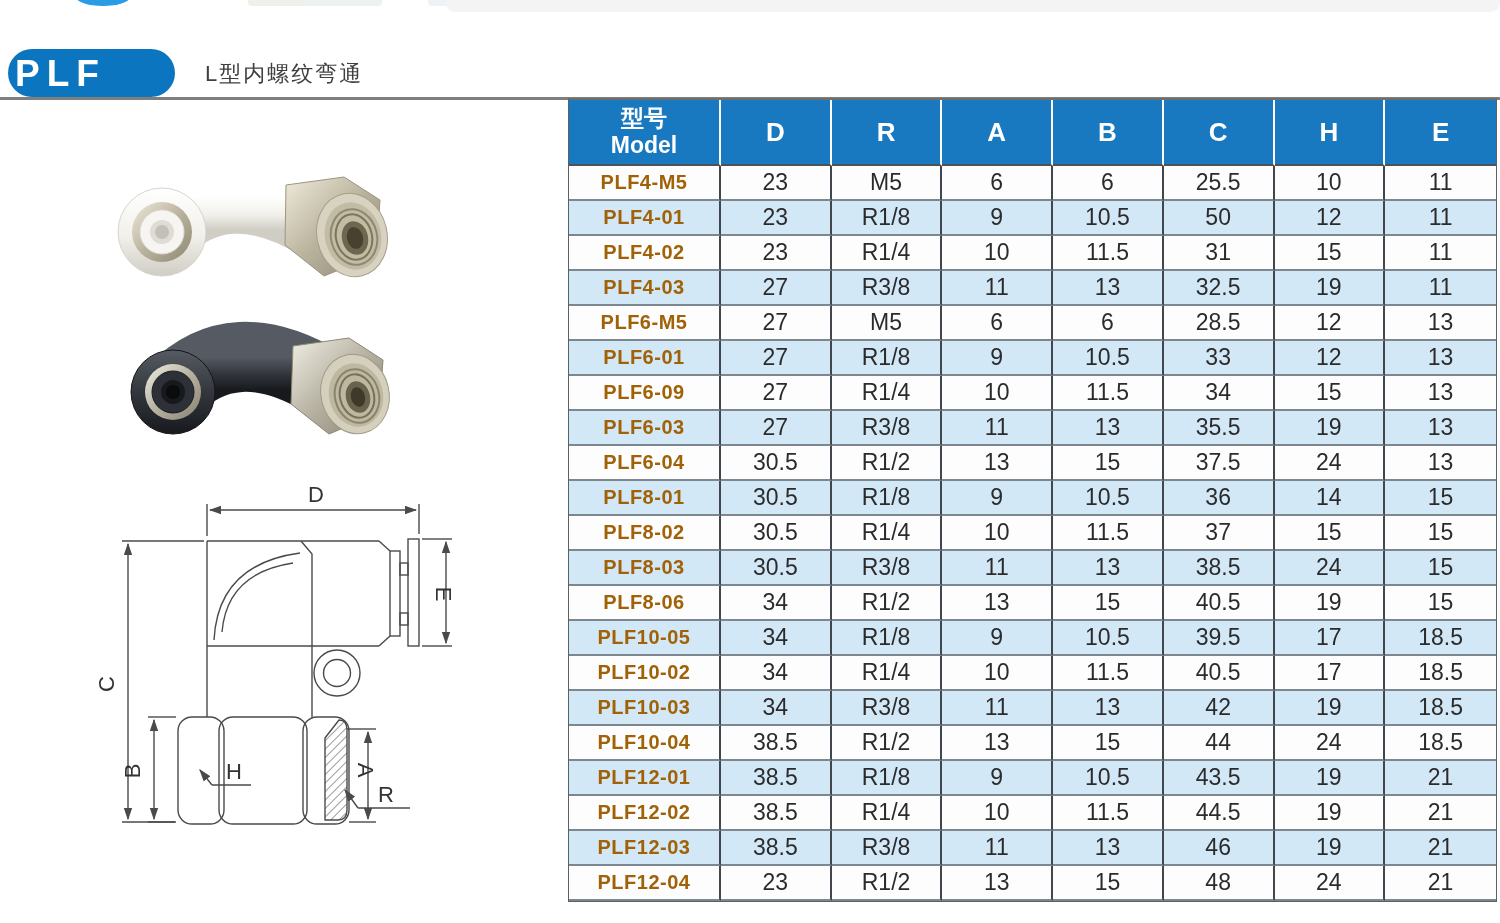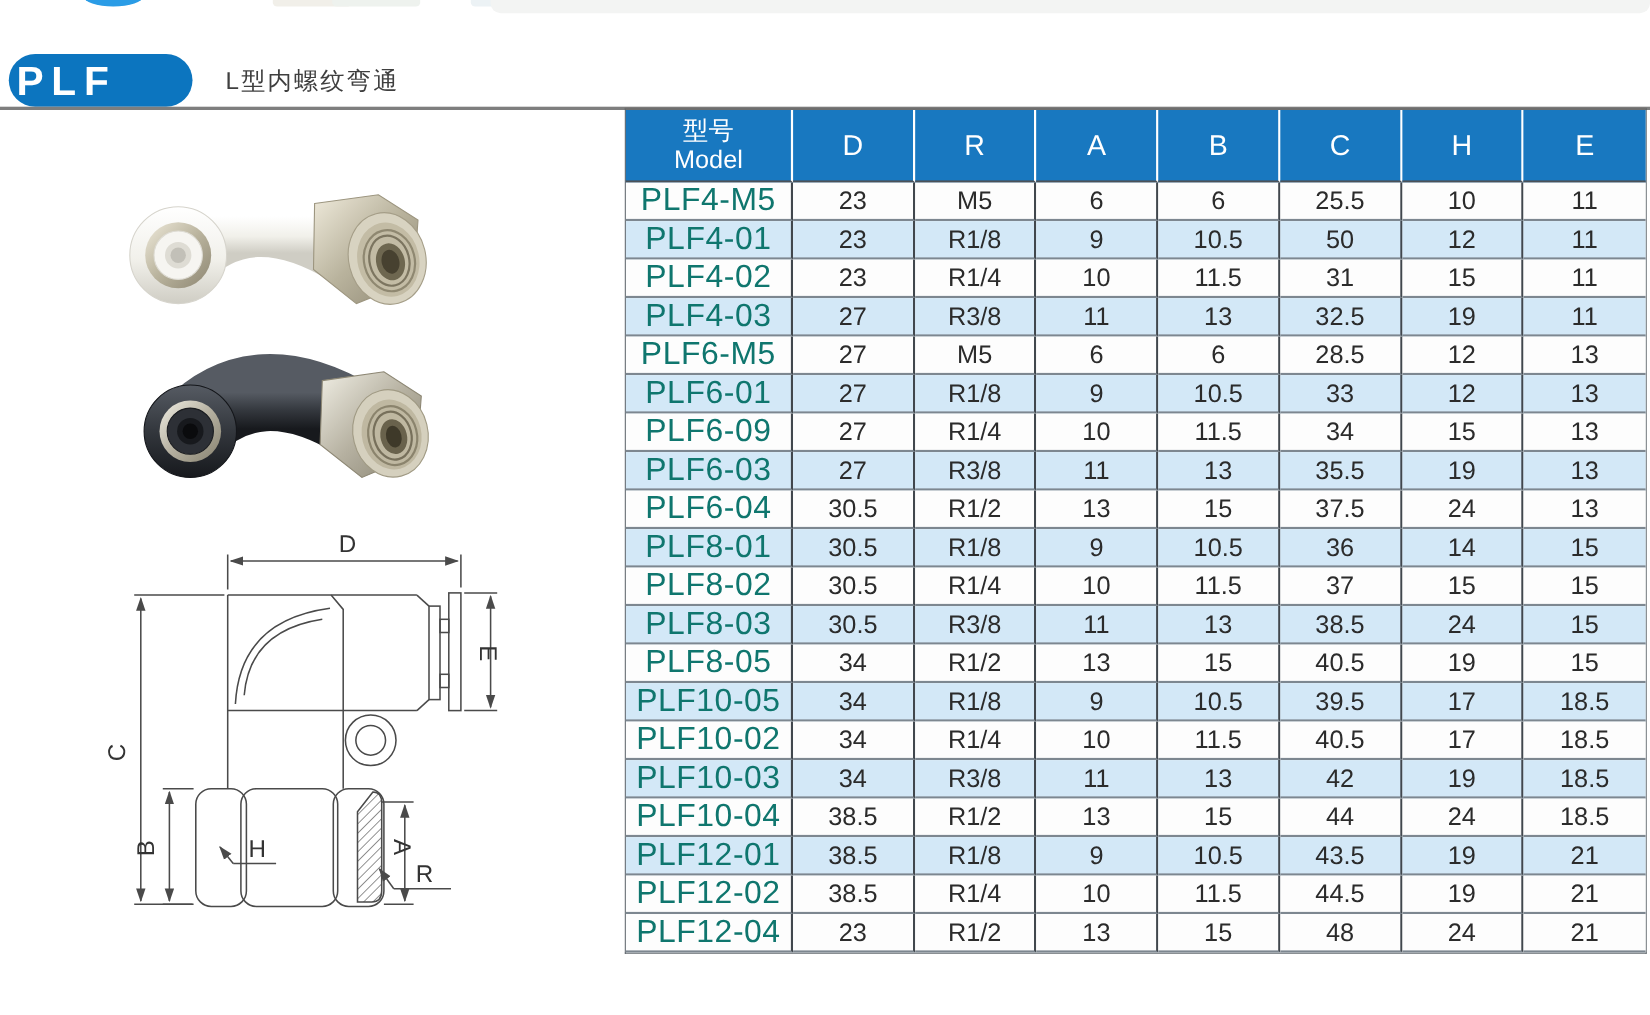--- a/index.html
+++ b/index.html
@@ -27,32 +27,32 @@
   
   table.spec{
     position:absolute;left:568px;top:98px;width:929px;table-layout:fixed;
     border-collapse:separate;border-spacing:0;
     border-top:2px solid #6e6e6e;border-left:1px solid #596066;
     border-right:1px solid #596066;border-bottom:1px solid #596066;
   }
   table.spec th{
     background:var(--header-blue,#1878c0);color:#ffffff;height:64px;padding:0;
     border-bottom:2px solid #4c5258;border-right:2px solid #ffffff;
-    font-size:26px;font-weight:normal;text-align:center;vertical-align:middle;
+    font-size:26px;font-weight:bold;text-align:center;vertical-align:middle;
   }
   table.spec th:last-child{border-right:none;}
   table.spec th.model-th{width:150px;font-size:23px;}
   table.spec th.model-th div{line-height:27px;}
   table.spec td{
     height:33px;padding:0;text-align:center;vertical-align:middle;
     font-size:23px;color:#2b2b2b;background:#fdfdfd;
     border-bottom:2px solid #7d8790;border-right:2px solid #41474d;
   }
   table.spec td:last-child{border-right:none;}
-  table.spec td.model{font-weight:normal;color:#0f766e;font-size:29px;letter-spacing:0.5px;}
+  table.spec td.model{font-weight:bold;color:#a16207;font-size:20px;letter-spacing:0.5px;}
   table.spec tr.alt td{background:var(--row-alt-blue,#d3e8f7);}
 </style>
 </head>
 <body>
 
 <div class="page">
 
   <div class="frag-circle"></div>
   <div class="frag-a"></div>
   <div class="frag-b"></div>
@@ -330,21 +330,21 @@
           <td class="model">PLF8-03</td>
           <td>30.5</td>
           <td>R3/8</td>
           <td>11</td>
           <td>13</td>
           <td>38.5</td>
           <td>24</td>
           <td>15</td>
         </tr>
         <tr>
-          <td class="model">PLF8-05</td>
+          <td class="model">PLF8-06</td>
           <td>34</td>
           <td>R1/2</td>
           <td>13</td>
           <td>15</td>
           <td>40.5</td>
           <td>19</td>
           <td>15</td>
         </tr>
         <tr class="alt">
           <td class="model">PLF10-05</td>
@@ -399,20 +399,30 @@
         <tr>
           <td class="model">PLF12-02</td>
           <td>38.5</td>
           <td>R1/4</td>
           <td>10</td>
           <td>11.5</td>
           <td>44.5</td>
           <td>19</td>
           <td>21</td>
         </tr>
+        <tr class="alt">
+          <td class="model">PLF12-03</td>
+          <td>38.5</td>
+          <td>R3/8</td>
+          <td>11</td>
+          <td>13</td>
+          <td>46</td>
+          <td>19</td>
+          <td>21</td>
+        </tr>
         <tr>
           <td class="model">PLF12-04</td>
           <td>23</td>
           <td>R1/2</td>
           <td>13</td>
           <td>15</td>
           <td>48</td>
           <td>24</td>
           <td>21</td>
         </tr>

